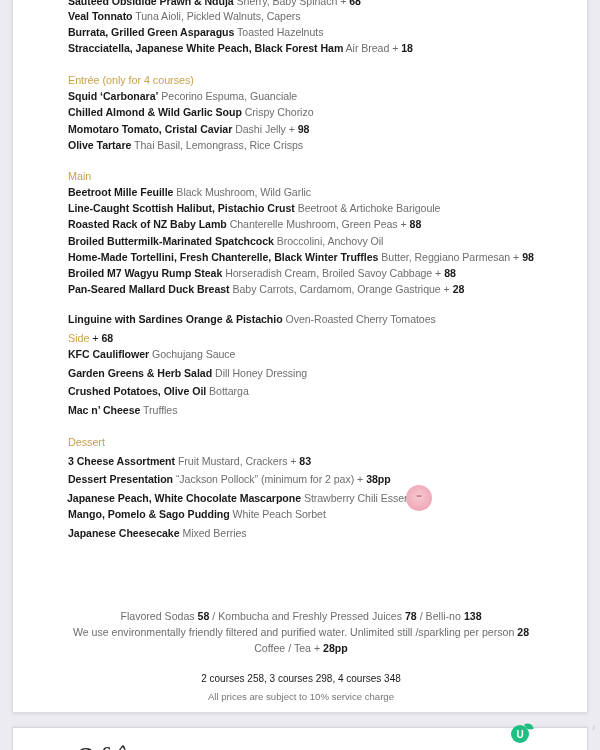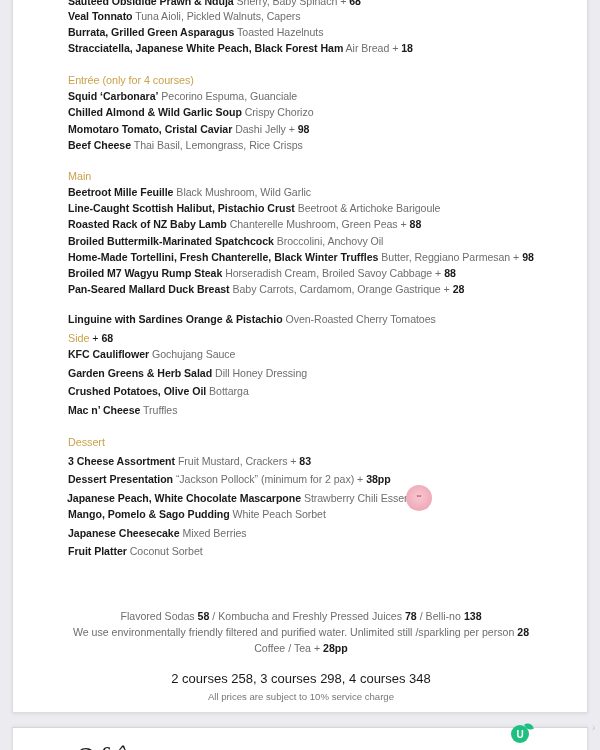--- a/index.html
+++ b/index.html
@@ -22,21 +22,21 @@
     }
     .dish { font-weight: bold; color: #1a1a1a; }
     .desc { color: #6e6e6e; font-weight: normal; }
     .price { font-weight: bold; color: #1a1a1a; }
     .section-title { color: #c9a24a; font-weight: normal; font-size: 10.8px; }
     .center-line {
       position: absolute; left: 0; width: 576px; text-align: center;
       font-size: 10.6px; line-height: 14px; color: #6e6e6e; white-space: nowrap;
     }
     .center-line b { color: #1a1a1a; }
-    .totals { font-size: 13px; color: #1a1a1a; font-weight: normal; }
+    .totals { font-size: 10px; color: #1a1a1a; font-weight: normal; }
     .note { font-size: 9.6px; color: #777; }
     .sticker {
       position: absolute; width: 26px; height: 26px; border-radius: 50%;
       background: radial-gradient(circle at 50% 45%, #f7c9d3 0%, #f0a9b8 70%, #ec9fb0 100%);
       display: flex; align-items: center; justify-content: center; flex-direction: column;
     }
     .sticker span { font-size: 3px; color: #b2475e; line-height: 4px; }
     .badge {
       position: absolute; width: 18px; height: 18px; border-radius: 50% 50% 50% 50%;
       background: #1fbf82; color: #fff; font-size: 10px; font-weight: bold;
@@ -86,21 +86,21 @@
     <div class="line" style="top:125px">
       <span class="dish">Chilled Almond &amp; Wild Garlic Soup</span>
       <span class="desc">Crispy Chorizo</span>
     </div>
     <div class="line" style="top:142px">
       <span class="dish">Momotaro Tomato, Cristal Caviar</span>
       <span class="desc">Dashi Jelly +</span>
       <span class="price">98</span>
     </div>
     <div class="line" style="top:158px">
-      <span class="dish">Beef Cheese</span>
+      <span class="dish">Olive Tartare</span>
       <span class="desc">Thai Basil, Lemongrass, Rice Crisps</span>
     </div>
 
     <div class="line section-title" style="top:189px">Main</div>
     <div class="line" style="top:205px">
       <span class="dish">Beetroot Mille Feuille</span>
       <span class="desc">Black Mushroom, Wild Garlic</span>
     </div>
     <div class="line" style="top:221px">
       <span class="dish">Line-Caught Scottish Halibut, Pistachio Crust</span>
@@ -176,24 +176,20 @@
       <span>✿✿</span>
       <span>·</span>
     </div>
     <div class="line" style="top:527px">
       <span class="dish">Mango, Pomelo &amp; Sago Pudding</span>
       <span class="desc">White Peach Sorbet</span>
     </div>
     <div class="line" style="top:546px">
       <span class="dish">Japanese Cheesecake</span>
       <span class="desc">Mixed Berries</span>
-    </div>
-    <div class="line" style="top:564px">
-      <span class="dish">Fruit Platter</span>
-      <span class="desc">Coconut Sorbet</span>
     </div>
 
     <div class="center-line" style="top:629px">
       <span>Flavored Sodas</span>
       <b>58</b>
       <span>/</span>
       <span>Kombucha and Freshly Pressed Juices</span>
       <b>78</b>
       <span>/</span>
       <span>Belli-no</span>

